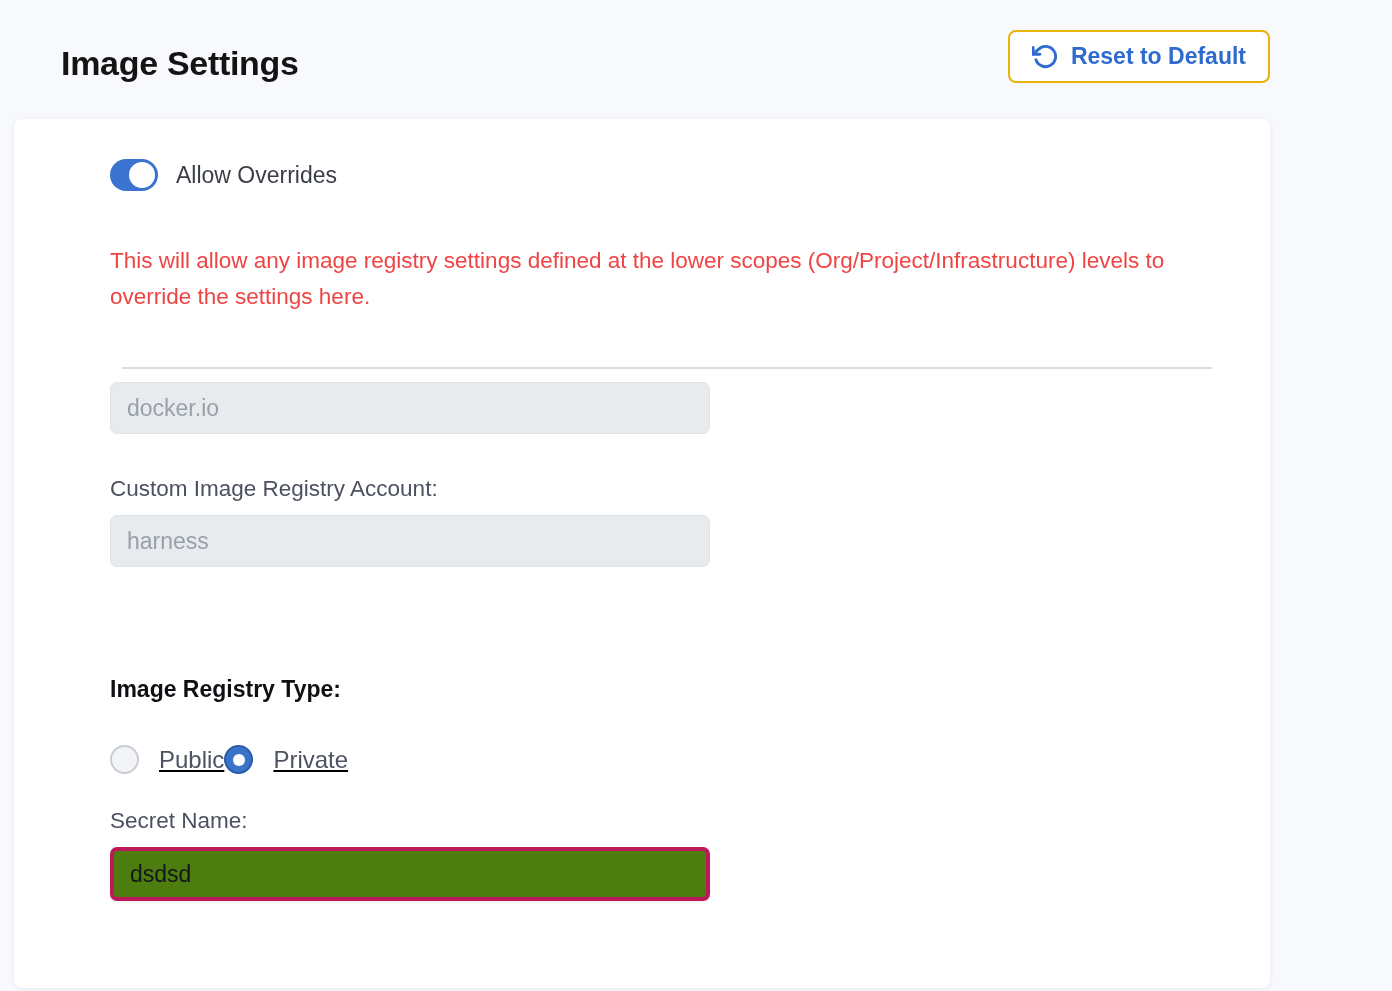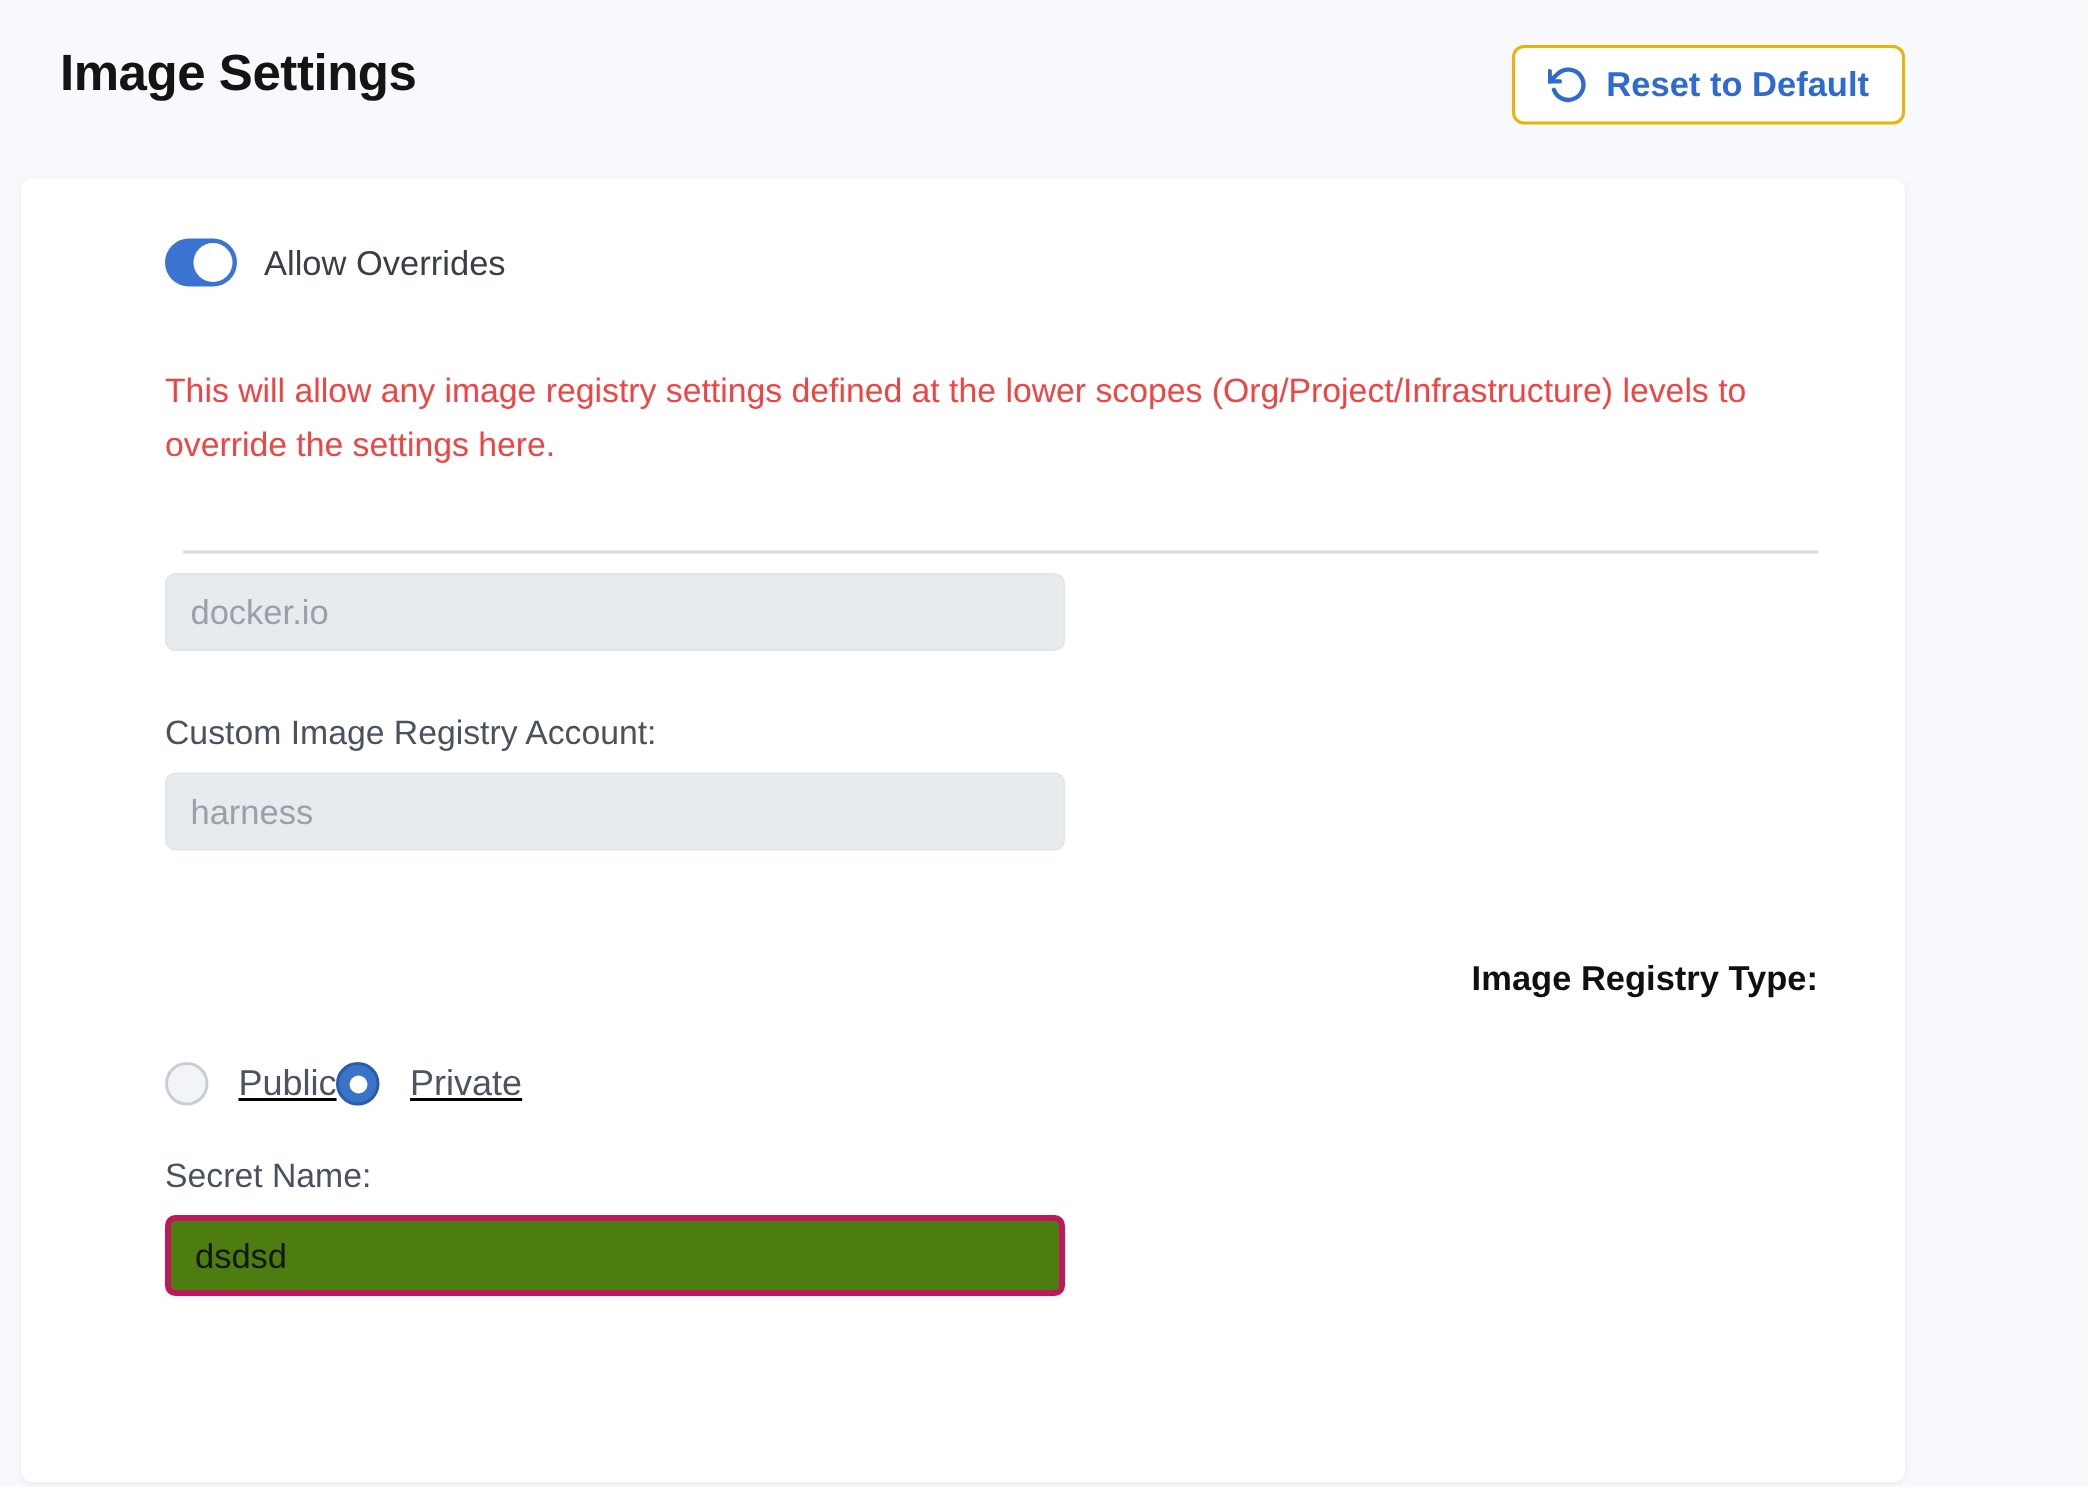--- a/index.html
+++ b/index.html
@@ -7,23 +7,23 @@
     margin: 0; padding: 0;
     width: 1392px; height: 991px;
     background: #f7f9fc;
     font-family: "Liberation Sans", "DejaVu Sans", sans-serif;
     overflow: hidden;
   }
 
   
   .header {
     display: flex;
-    align-items: flex-start;
+    align-items: flex-end;
     justify-content: space-between;
-    padding: 30px 122px 0 40px;
+    padding: 30px 122px 0 61px;
   }
   .page-title {
     margin: 0;
     font-size: 34px;
     font-weight: 700;
     color: #141414;
     letter-spacing: -0.3px;
   }
   .reset-btn {
     display: flex;
@@ -122,25 +122,24 @@
   }
   .text-input.disabled::placeholder { color: #99a0ac; opacity: 1; }
   .text-input.editable {
     background: #4d7c0f;
     border: 4px solid #be185d;
     color: #14161a;
     box-shadow: 0 2px 3px rgba(30,40,60,0.06);
   }
 
   .type-label {
-    margin-top: 72px;
+    margin-top: 109px;
     font-size: 23px;
     font-weight: 700;
     color: #0f1013;
-    text-align: right;
   }
 
   .radio-row {
     margin-top: 42px;
     display: flex;
     align-items: center;
     text-decoration: underline;
   }
   .radio-option {
     display: flex;

